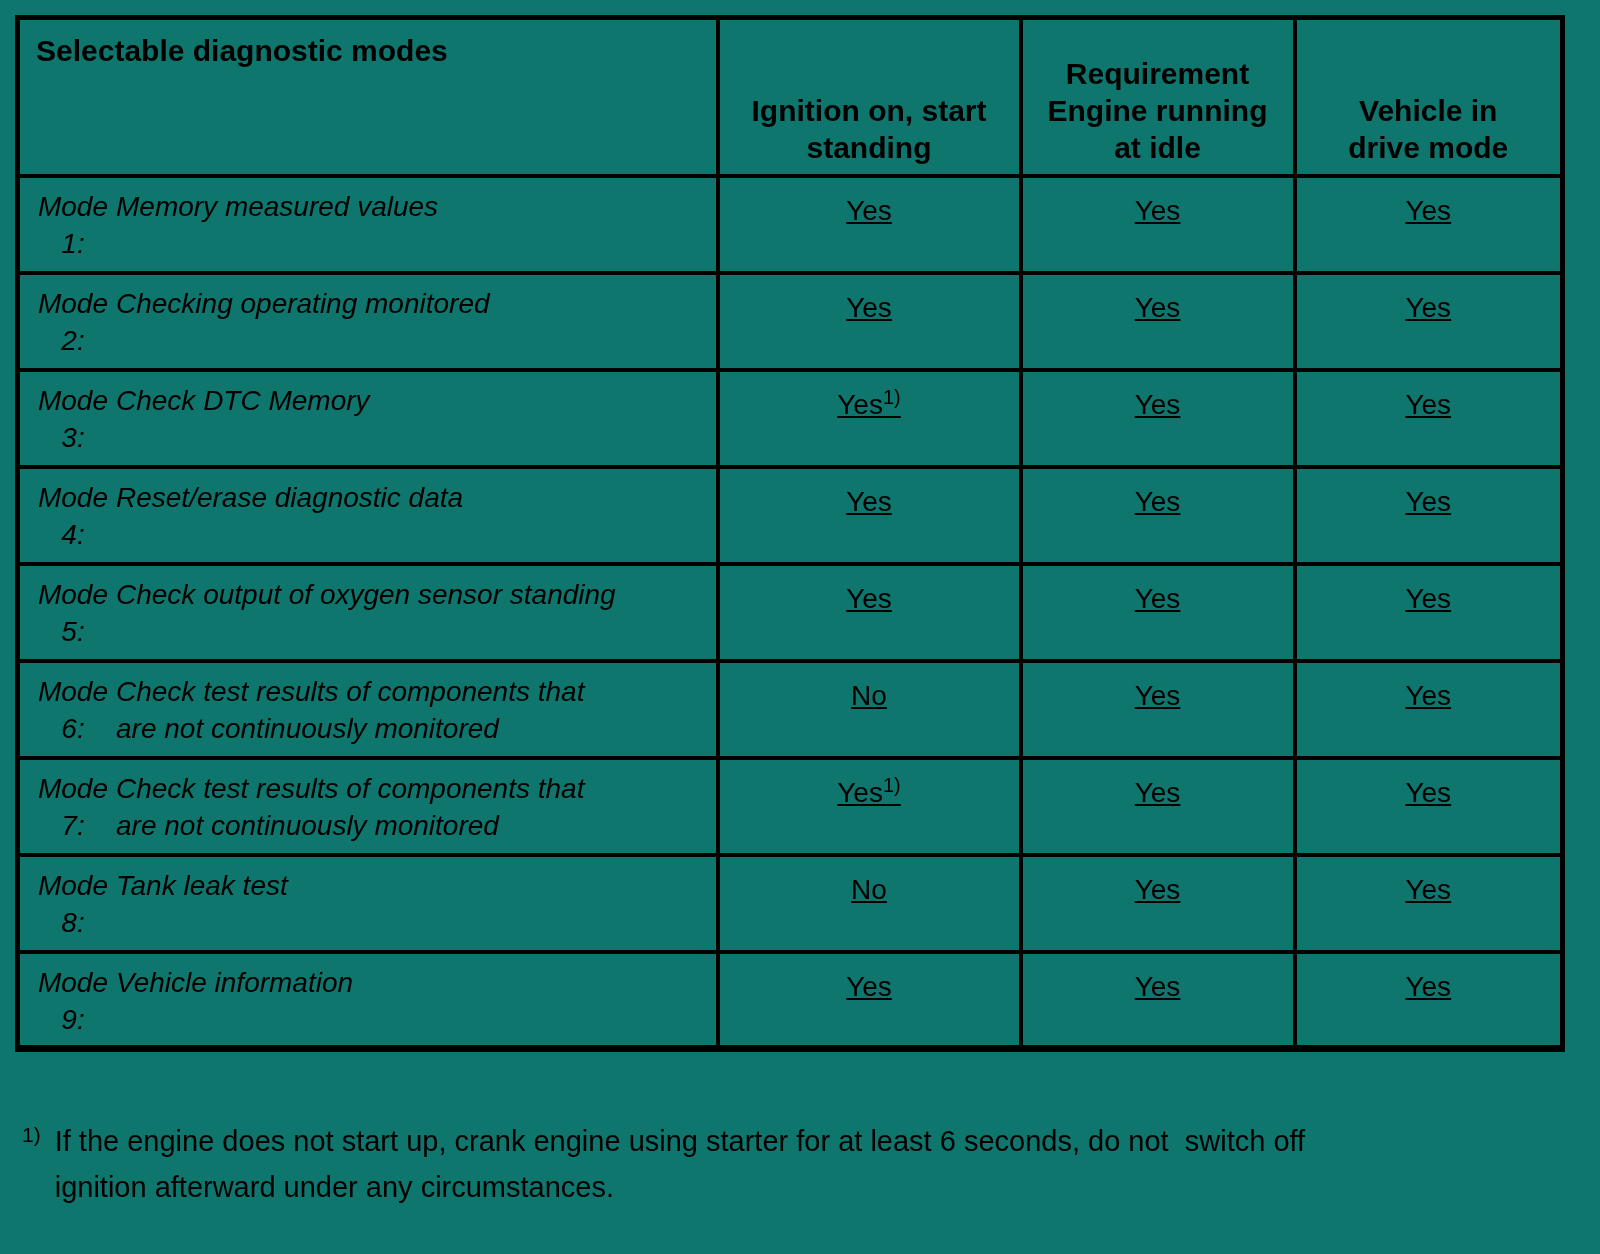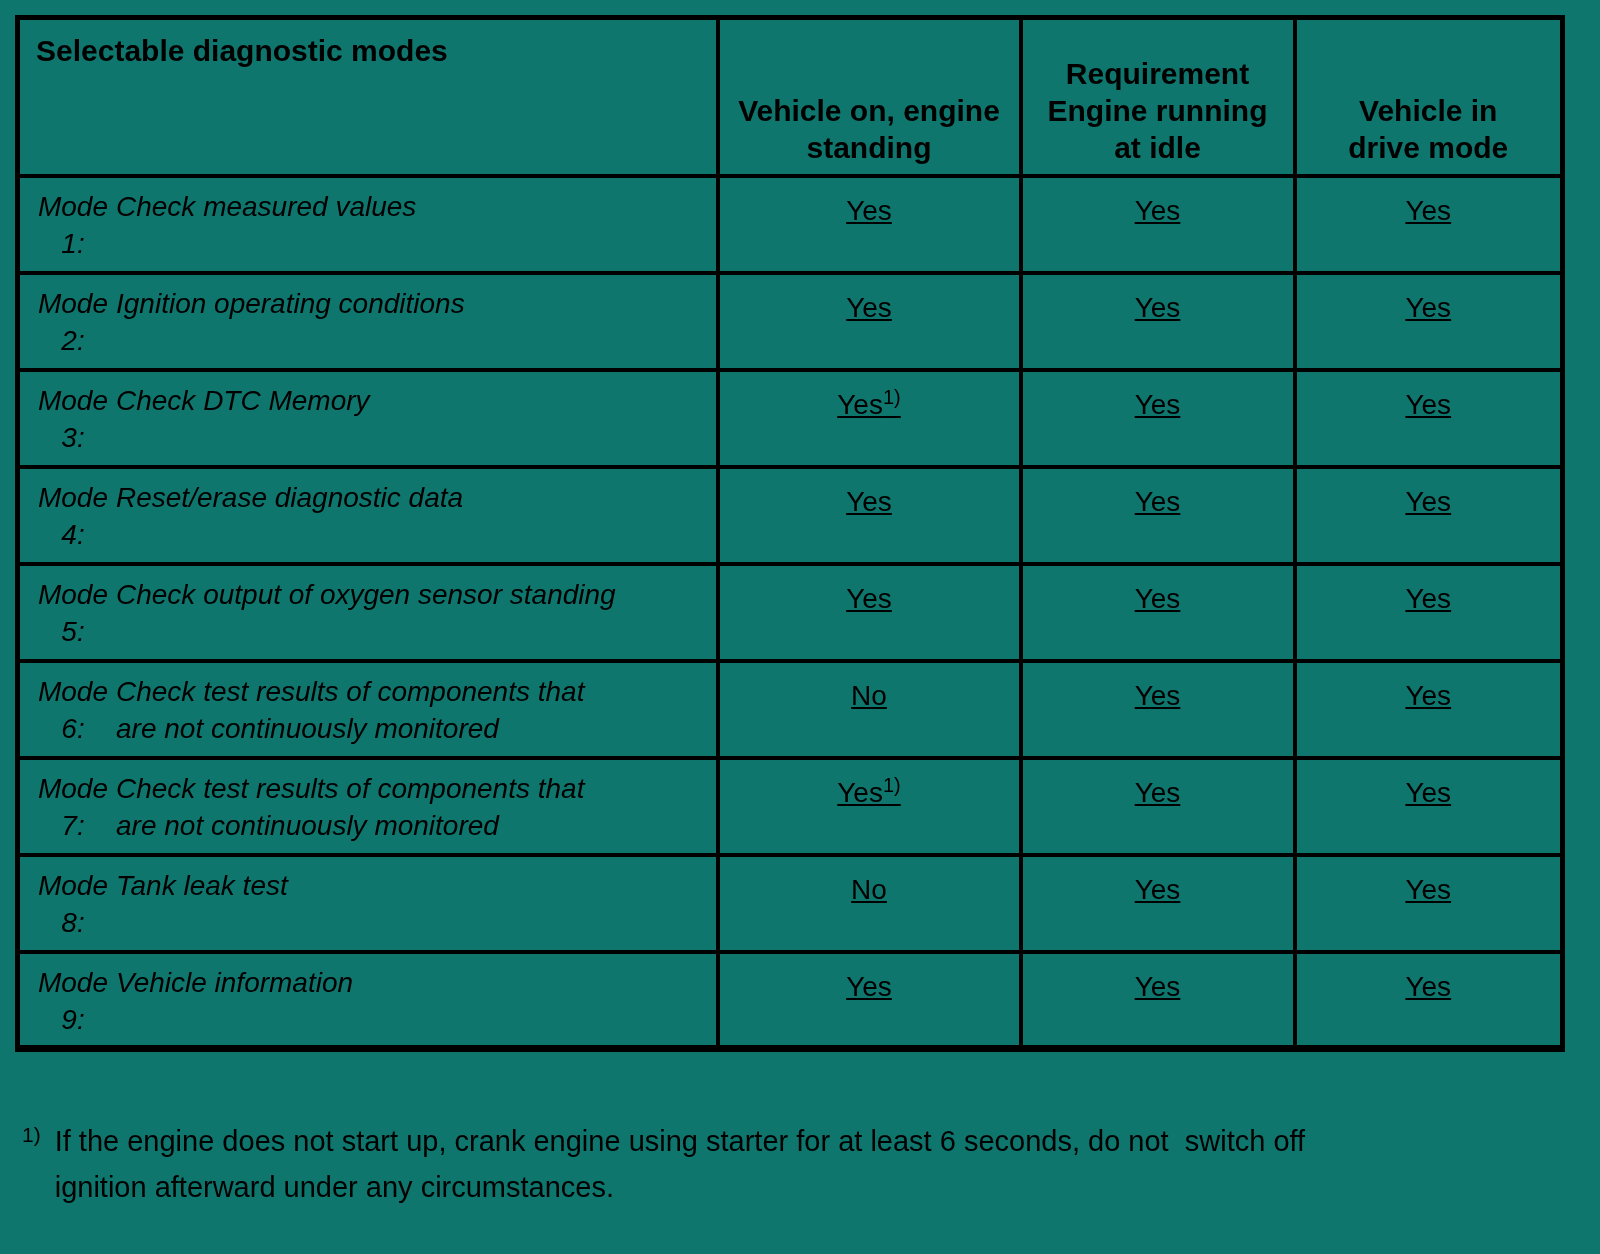--- a/index.html
+++ b/index.html
@@ -110,49 +110,49 @@
   <table class="diag">
     <colgroup>
       <col style="width:700px">
       <col style="width:303px">
       <col style="width:274px">
       <col style="width:268px">
     </colgroup>
     <thead>
       <tr>
         <th class="h-main">Selectable diagnostic modes</th>
-        <th class="h-sub">Vehicle on, engine
+        <th class="h-sub">Ignition on, start
 standing</th>
         <th class="h-sub">Requirement
 Engine running
 at idle</th>
         <th class="h-sub">Vehicle in
 drive mode</th>
       </tr>
     </thead>
     <tbody>
     <tr>
       <td class="mode-cell">
         <div class="mode-wrap">
           <div class="mode-label">Mode
 1:</div>
-          <div class="mode-desc">Check measured values</div>
+          <div class="mode-desc">Memory measured values</div>
         </div>
       </td>
       <td class="value-cell"><span>Yes</span><sup></sup></td>
       <td class="value-cell"><span>Yes</span></td>
       <td class="value-cell"><span>Yes</span></td>
     </tr>
 
     <tr>
       <td class="mode-cell">
         <div class="mode-wrap">
           <div class="mode-label">Mode
 2:</div>
-          <div class="mode-desc">Ignition operating conditions</div>
+          <div class="mode-desc">Checking operating monitored</div>
         </div>
       </td>
       <td class="value-cell"><span>Yes</span><sup></sup></td>
       <td class="value-cell"><span>Yes</span></td>
       <td class="value-cell"><span>Yes</span></td>
     </tr>
 
     <tr>
       <td class="mode-cell">
         <div class="mode-wrap">

